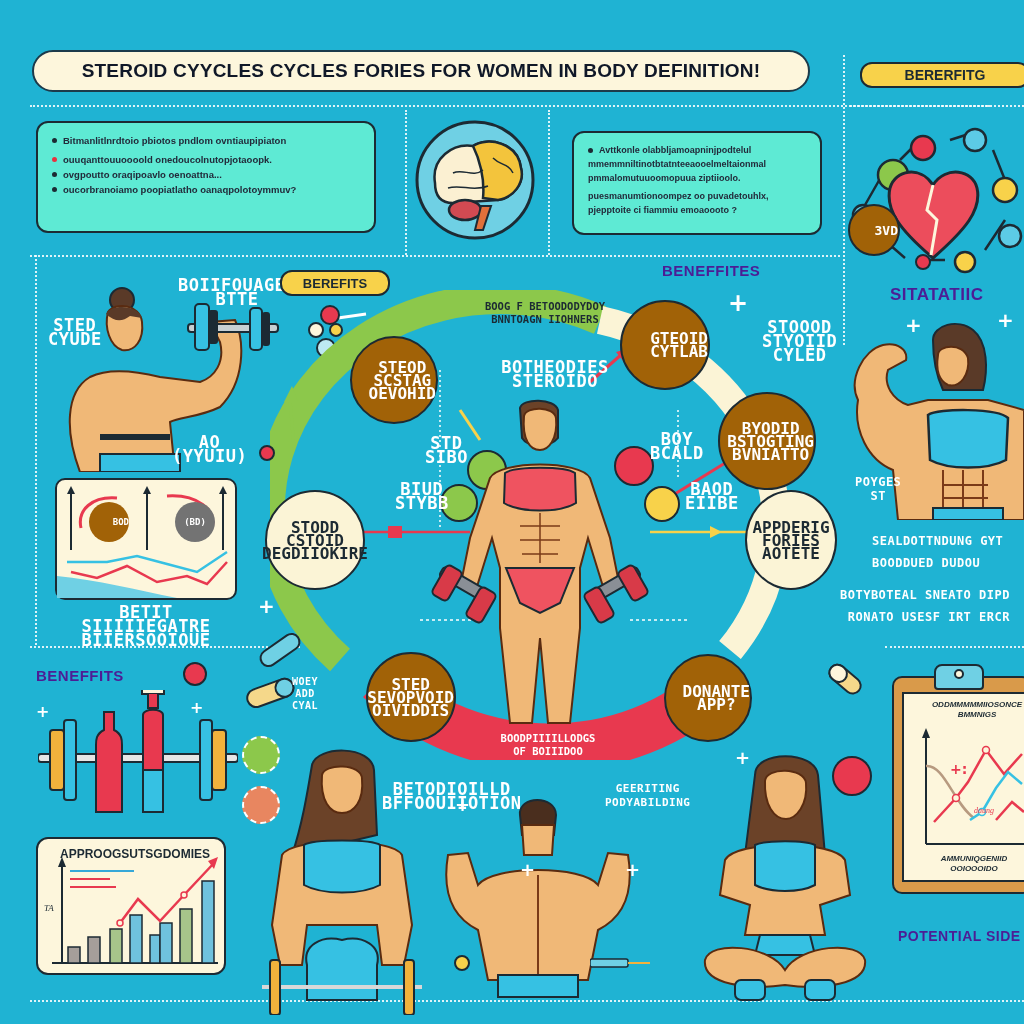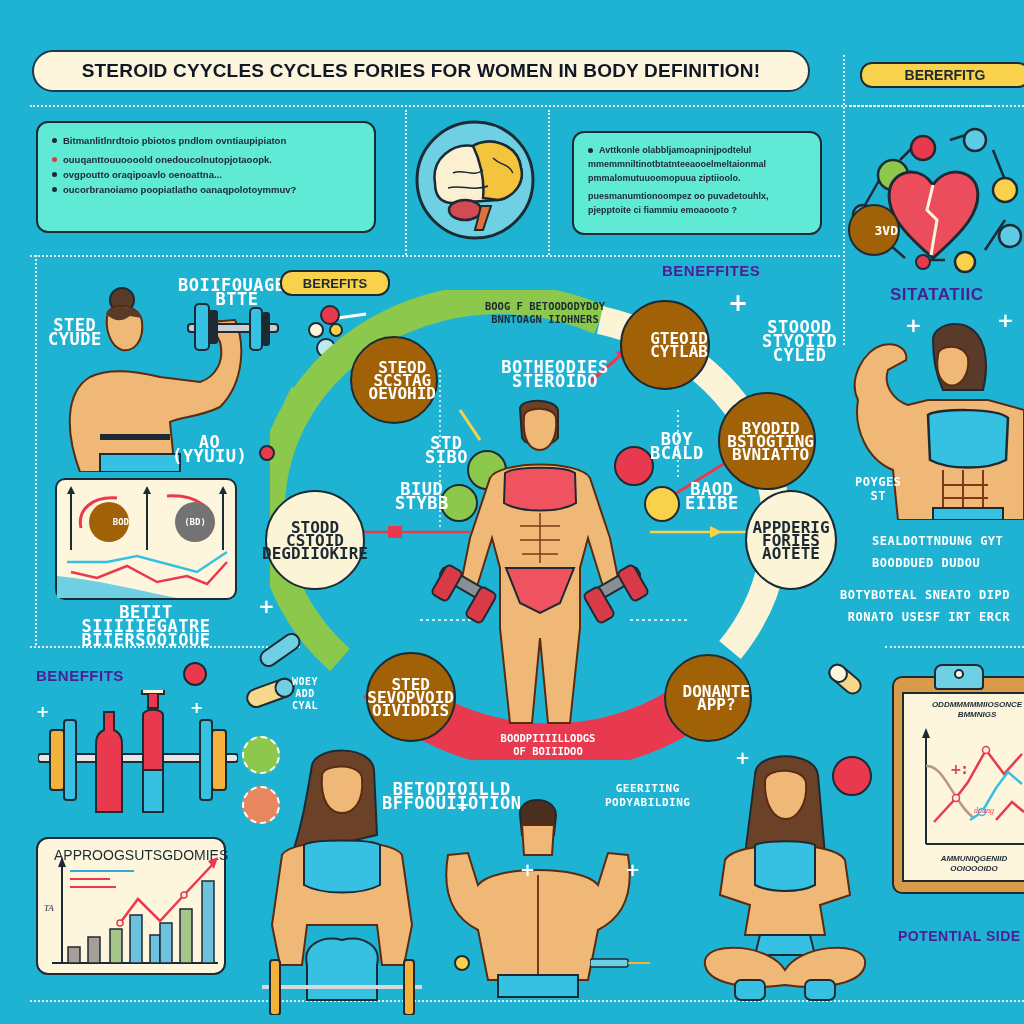--- a/index.html
+++ b/index.html
@@ -408,21 +408,21 @@
 </div>
 <div class="abs w-label" style="left:292px; top:676px; font-size:10px; line-height:12px;">
   <div>WOEY</div>
   <div>ADD</div>
   <div>CYAL</div>
 </div>
 <div class="small-dot" style="left:242px; top:736px; width:38px; height:38px; background:#8cc84b; border:2px dashed #fff;"></div>
 <div class="small-dot" style="left:242px; top:786px; width:38px; height:38px; background:#e88660; border:2px dashed #fff;"></div>
 
 <div class="abs" style="left:36px; top:837px; width:190px; height:138px; background:#fdf6dc; border:2px solid #1c2a33; border-radius:12px;">
-  <div style="position:absolute; left:16px; top:8px; font-family:'Liberation Sans',sans-serif; font-weight:normal; font-size:14px; color:#1c2a33;">APPROOGSUTSGDOMIES</div>
+  <div style="position:absolute; left:22px; top:8px; font-family:'Liberation Sans',sans-serif; font-weight:bold; font-size:12px; color:#1c2a33;">APPROOGSUTSGDOMIES</div>
   <div style="position:absolute; left:6px; top:64px; font-family:'Liberation Serif',serif; font-style:italic; font-size:9px; color:#1c2a33;">TA</div>
   <svg width="186" height="134" viewBox="0 0 186 134" style="position:absolute;left:0;top:0;">
     <line x1="24" y1="124" x2="24" y2="22" stroke="#1c2a33" stroke-width="2"></line>
     <polygon points="20,28 24,18 28,28" fill="#1c2a33"></polygon>
     <line x1="14" y1="124" x2="180" y2="124" stroke="#1c2a33" stroke-width="2"></line>
     <line x1="32" y1="32" x2="96" y2="32" stroke="#36a8d8" stroke-width="2"></line>
     <line x1="32" y1="40" x2="72" y2="40" stroke="#e8394f" stroke-width="2"></line>
     <line x1="32" y1="48" x2="78" y2="48" stroke="#e8394f" stroke-width="2"></line>
     <rect x="30" y="108" width="12" height="16" fill="#a59e9a" stroke="#1c2a33" stroke-width="1.5"></rect>
     <rect x="50" y="98" width="12" height="26" fill="#a59e9a" stroke="#1c2a33" stroke-width="1.5"></rect>

